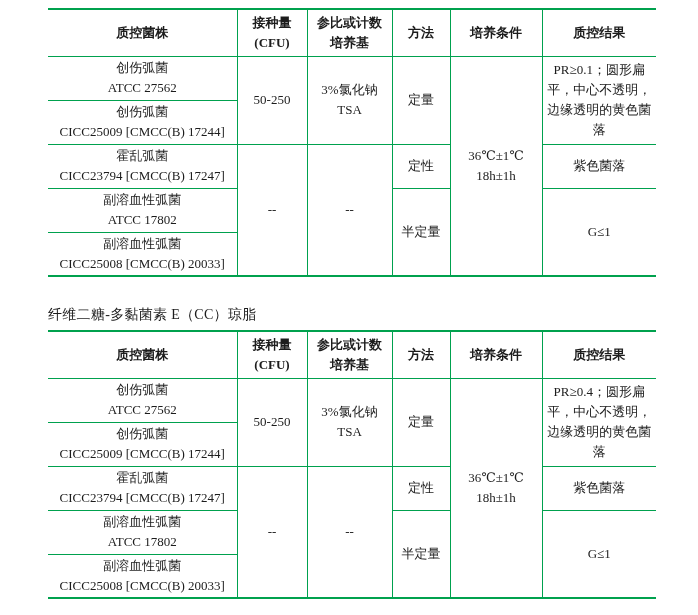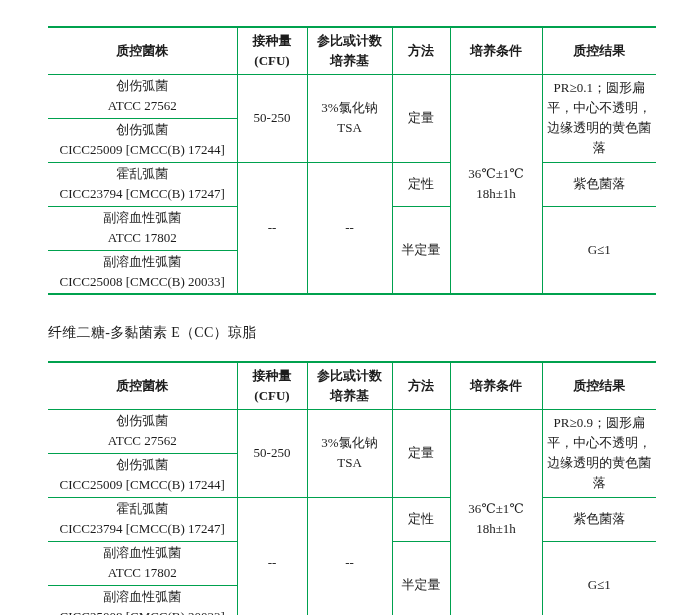--- a/index.html
+++ b/index.html
@@ -25,21 +25,20 @@
   }
   .section + .section .section-title { margin-top: 28px; }
   table.qc-table {
     width: 608px;
     table-layout: fixed;
     border-collapse: collapse;
     border-top: 2px solid var(--border);
     border-bottom: 2px solid var(--border);
     border-left: hidden;
     border-right: hidden;
-    margin-top: 18px;
   }
   table.qc-table th, table.qc-table td {
     border: 1px solid var(--border);
     text-align: center;
     vertical-align: middle;
     font-size: 13px;
     line-height: 20px;
     padding: 1px 2px;
     white-space: pre-line;
     overflow: hidden;
@@ -142,21 +141,21 @@
       <tbody>
         <tr>
           <td>创伤弧菌
 ATCC 27562</td>
           <td rowspan="2">50-250</td>
           <td rowspan="2">3%氯化钠
 TSA</td>
           <td rowspan="2">定量</td>
           <td rowspan="5">36℃±1℃
 18h±1h</td>
-          <td rowspan="2" class="cell-result">PR≥0.9；圆形扁平，中心不透明，边缘透明的黄色菌落</td>
+          <td rowspan="2" class="cell-result">PR≥0.4；圆形扁平，中心不透明，边缘透明的黄色菌落</td>
         </tr>
         <tr>
           <td>创伤弧菌
 CICC25009 [CMCC(B) 17244]</td>
         </tr>
         <tr>
           <td>霍乱弧菌
 CICC23794 [CMCC(B) 17247]</td>
           <td rowspan="3">--</td>
           <td rowspan="3">--</td>

